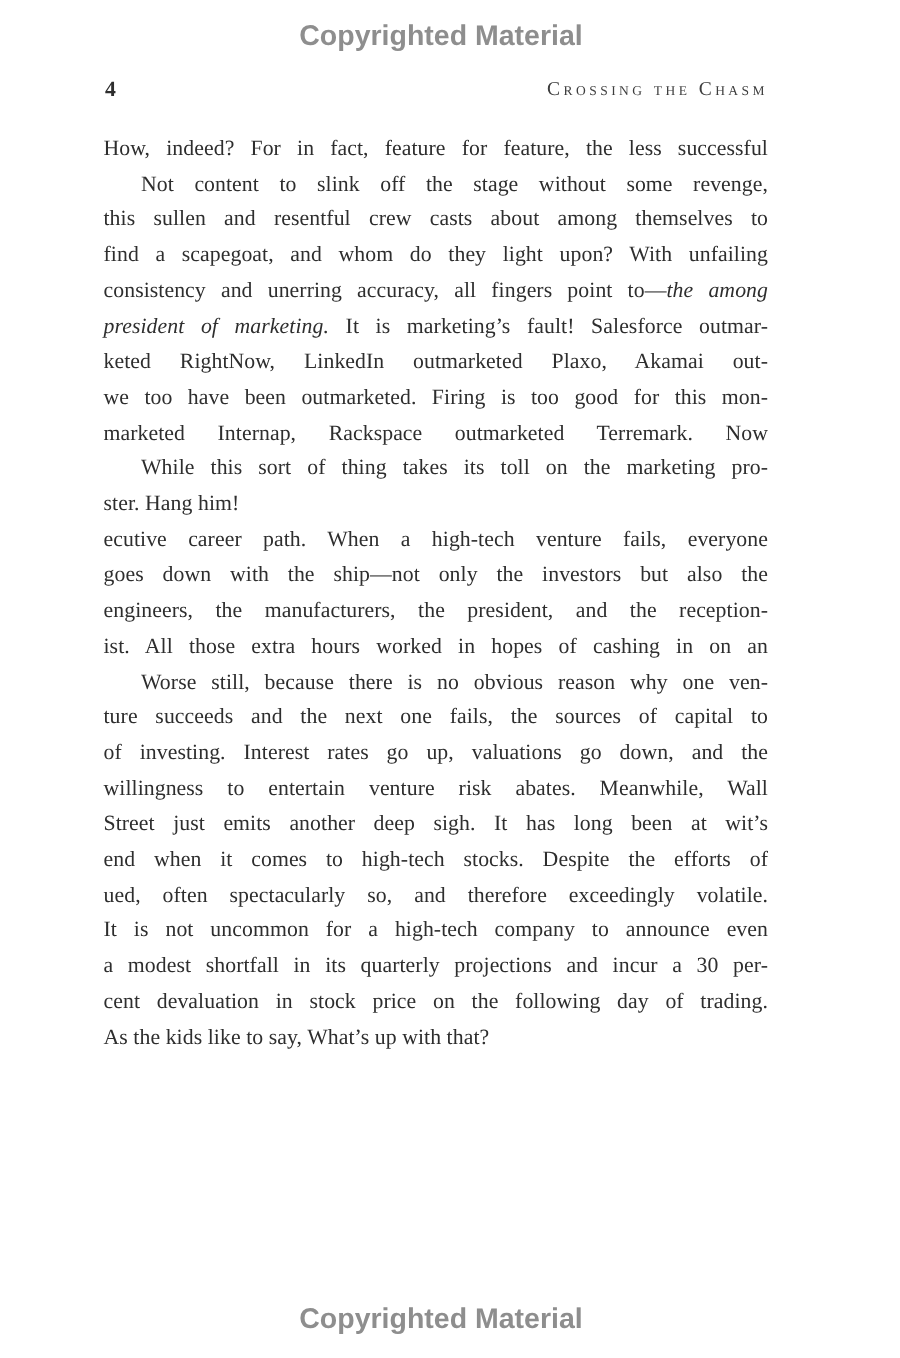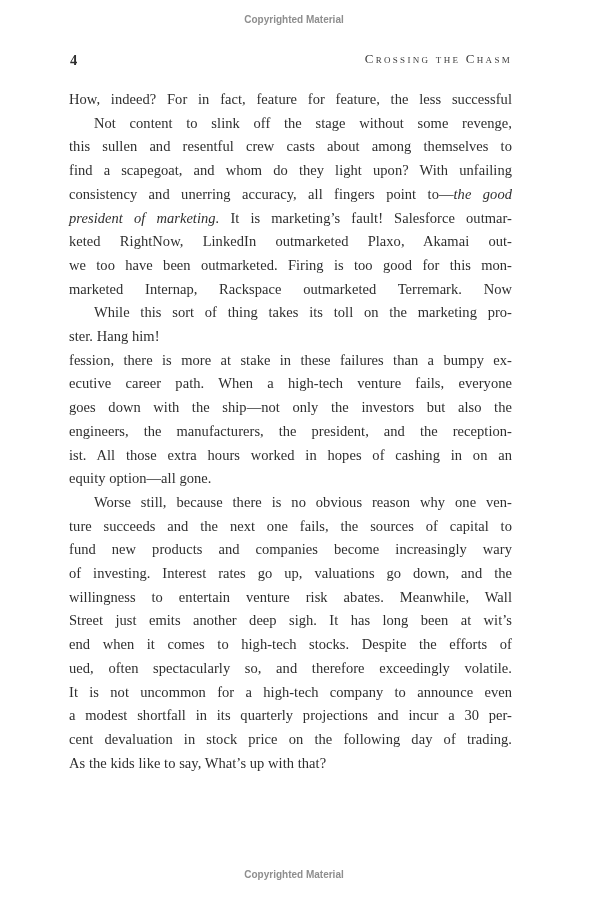--- a/index.html
+++ b/index.html
@@ -14,21 +14,21 @@
     background:var(--paper);
     position:relative;
     font-family:"Liberation Serif", serif;
     overflow:hidden;
   }
   .copyright{
     position:absolute;left:0;width:588px;
     text-align:center;
     font-family:"Liberation Sans", sans-serif;
     font-weight:bold;
-    font-size:10px;
+    font-size:19px;
     color:var(--muted);
   }
   .copyright.top{top:14px;}
   .copyright.bottom{top:869px;}
   .header-row{
     position:absolute;top:51px;left:69px;width:443px;height:20px;
   }
   .page-number{
     position:absolute;left:1px;top:1px;
     font-size:14.5px;font-weight:bold;color:var(--ink);
@@ -66,36 +66,33 @@
   <div class="header-row">
     <span class="page-number">4</span>
     <div class="running-header">Crossing the Chasm</div>
   </div>
 
   <div class="body-text">
       <div class="line"><span>How, indeed? For in fact, feature for feature, the less successful</span></div>
       <div class="line indent"><span>Not content to slink off the stage without some revenge,</span></div>
       <div class="line"><span>this sullen and resentful crew casts about among themselves to</span></div>
       <div class="line"><span>find a scapegoat, and whom do they light upon? With unfailing</span></div>
-      <div class="line"><span>consistency and unerring accuracy, all fingers point to—</span><span class="it">the good</span></div>
+      <div class="line"><span>consistency and unerring accuracy, all fingers point to—</span><span class="it">the among</span></div>
       <div class="line"><span class="it">president of marketing.</span><span> It is marketing’s fault! Salesforce outmar-</span></div>
       <div class="line"><span>keted RightNow, LinkedIn outmarketed Plaxo, Akamai out-</span></div>
       <div class="line"><span>we too have been outmarketed. Firing is too good for this mon-</span></div>
       <div class="line"><span>marketed Internap, Rackspace outmarketed Terremark. Now</span></div>
       <div class="line indent"><span>While this sort of thing takes its toll on the marketing pro-</span></div>
       <div class="line endpara"><span>ster. Hang him!</span></div>
-      <div class="line"><span>fession, there is more at stake in these failures than a bumpy ex-</span></div>
       <div class="line"><span>ecutive career path. When a high-tech venture fails, everyone</span></div>
       <div class="line"><span>goes down with the ship—not only the investors but also the</span></div>
       <div class="line"><span>engineers, the manufacturers, the president, and the reception-</span></div>
       <div class="line"><span>ist. All those extra hours worked in hopes of cashing in on an</span></div>
-      <div class="line endpara"><span>equity option—all gone.</span></div>
       <div class="line indent"><span>Worse still, because there is no obvious reason why one ven-</span></div>
       <div class="line"><span>ture succeeds and the next one fails, the sources of capital to</span></div>
-      <div class="line"><span>fund new products and companies become increasingly wary</span></div>
       <div class="line"><span>of investing. Interest rates go up, valuations go down, and the</span></div>
       <div class="line"><span>willingness to entertain venture risk abates. Meanwhile, Wall</span></div>
       <div class="line"><span>Street just emits another deep sigh. It has long been at wit’s</span></div>
       <div class="line"><span>end when it comes to high-tech stocks. Despite the efforts of</span></div>
       <div class="line"><span>ued, often spectacularly so, and therefore exceedingly volatile.</span></div>
       <div class="line"><span>It is not uncommon for a high-tech company to announce even</span></div>
       <div class="line"><span>a modest shortfall in its quarterly projections and incur a 30 per-</span></div>
       <div class="line"><span>cent devaluation in stock price on the following day of trading.</span></div>
       <div class="line endpara"><span>As the kids like to say, What’s up with that?</span></div>
     </div>

